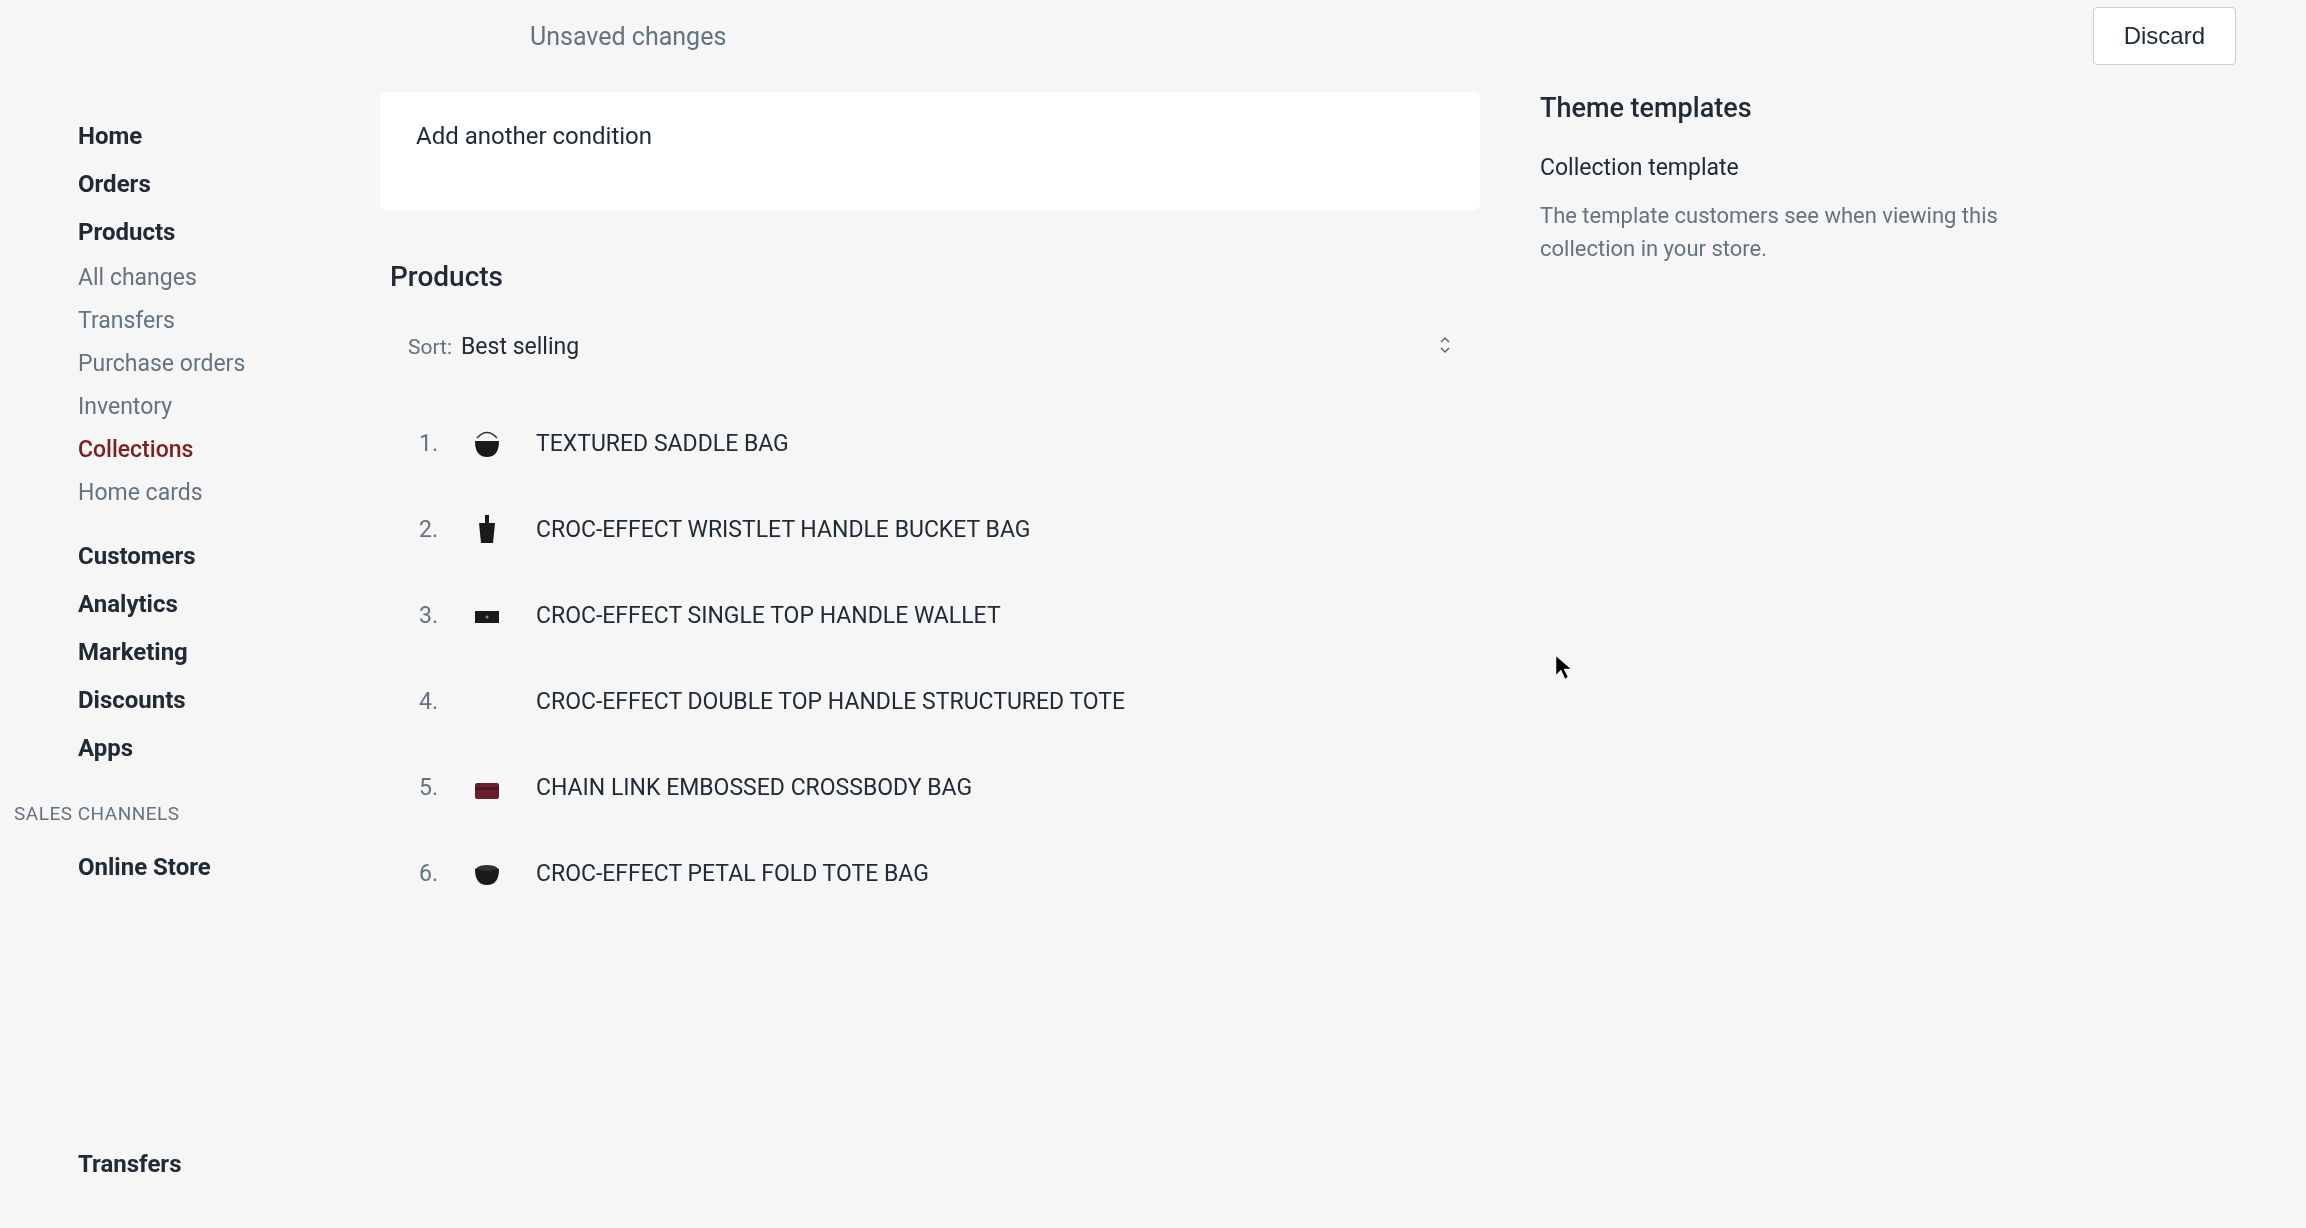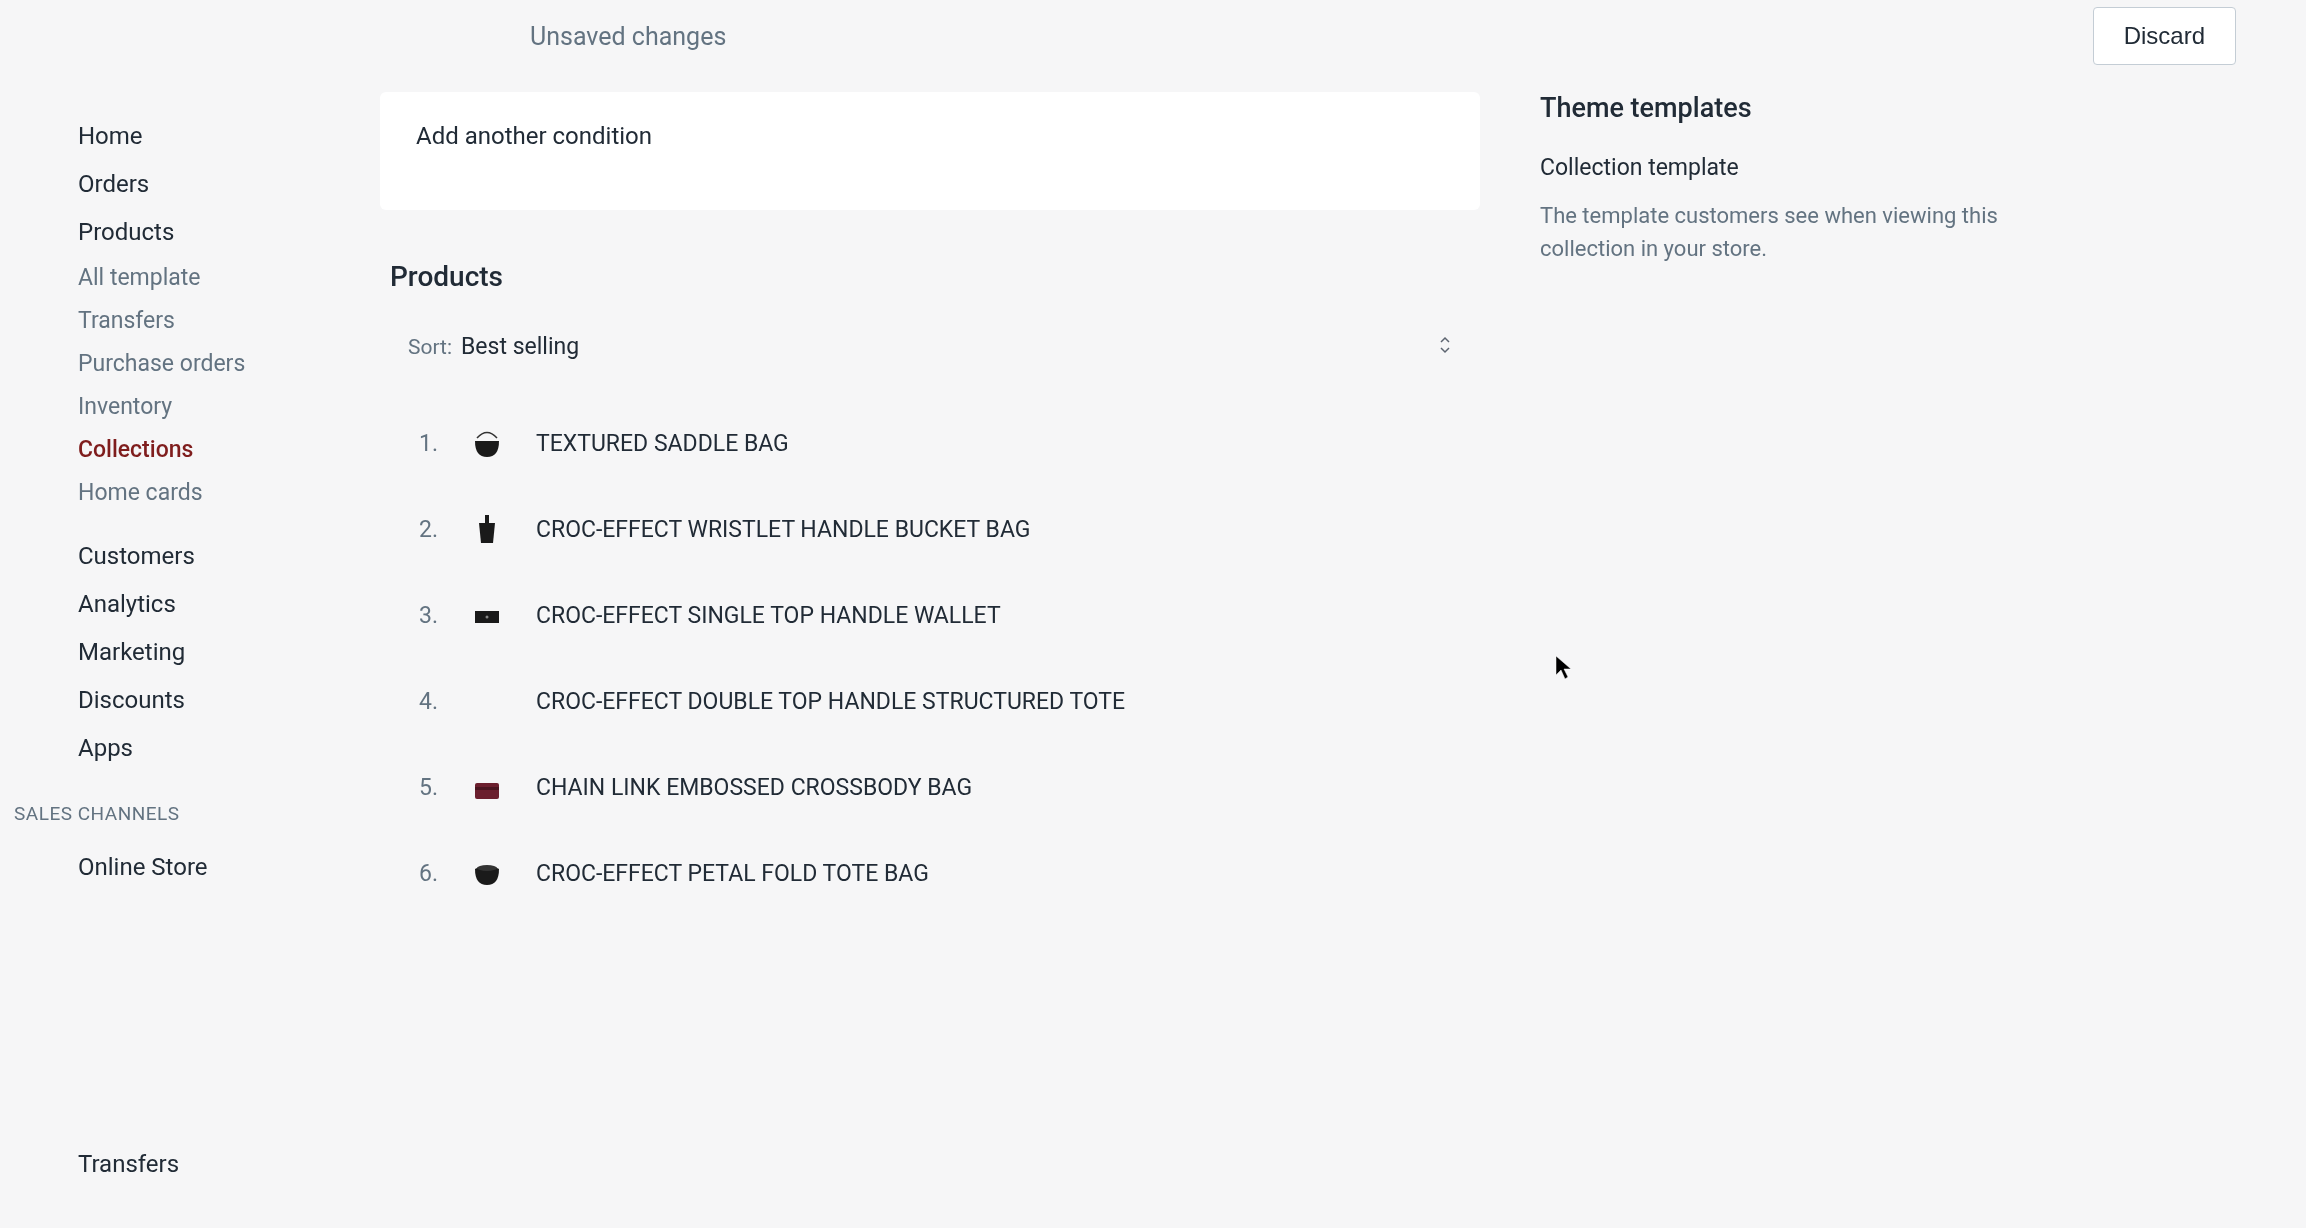--- a/index.html
+++ b/index.html
@@ -52,21 +52,21 @@
       flex-direction: column;
     }
     .sidebar-top {
       flex: 1;
     }
     .nav-item {
       font-size: 24px;
       color: #212b36;
       padding: 10px 0 10px 78px;
       cursor: pointer;
-      font-weight: 400;
+      font-weight: 700;
     }
     .nav-subitem {
       font-size: 23px;
       color: #637381;
       padding: 8px 0 8px 78px;
       cursor: pointer;
       font-weight: 400;
     }
     .nav-subitem.active {
       color: #7f1d1d;
@@ -217,21 +217,21 @@
   <div class="topbar-spacer"></div>
   <button class="discard-btn">Discard</button>
 </div>
 
 <div class="layout">
   <nav class="sidebar">
     <div class="sidebar-top">
       <div class="nav-item">Home</div>
       <div class="nav-item">Orders</div>
       <div class="nav-item">Products</div>
-      <div class="nav-subitem">All template</div>
+      <div class="nav-subitem">All changes</div>
       <div class="nav-subitem">Transfers</div>
       <div class="nav-subitem">Purchase orders</div>
       <div class="nav-subitem">Inventory</div>
       <div class="nav-subitem active">Collections</div>
       <div class="nav-subitem">Home cards</div>
       <div style="height:18px"></div>
       <div class="nav-item">Customers</div>
       <div class="nav-item">Analytics</div>
       <div class="nav-item">Marketing</div>
       <div class="nav-item">Discounts</div>

